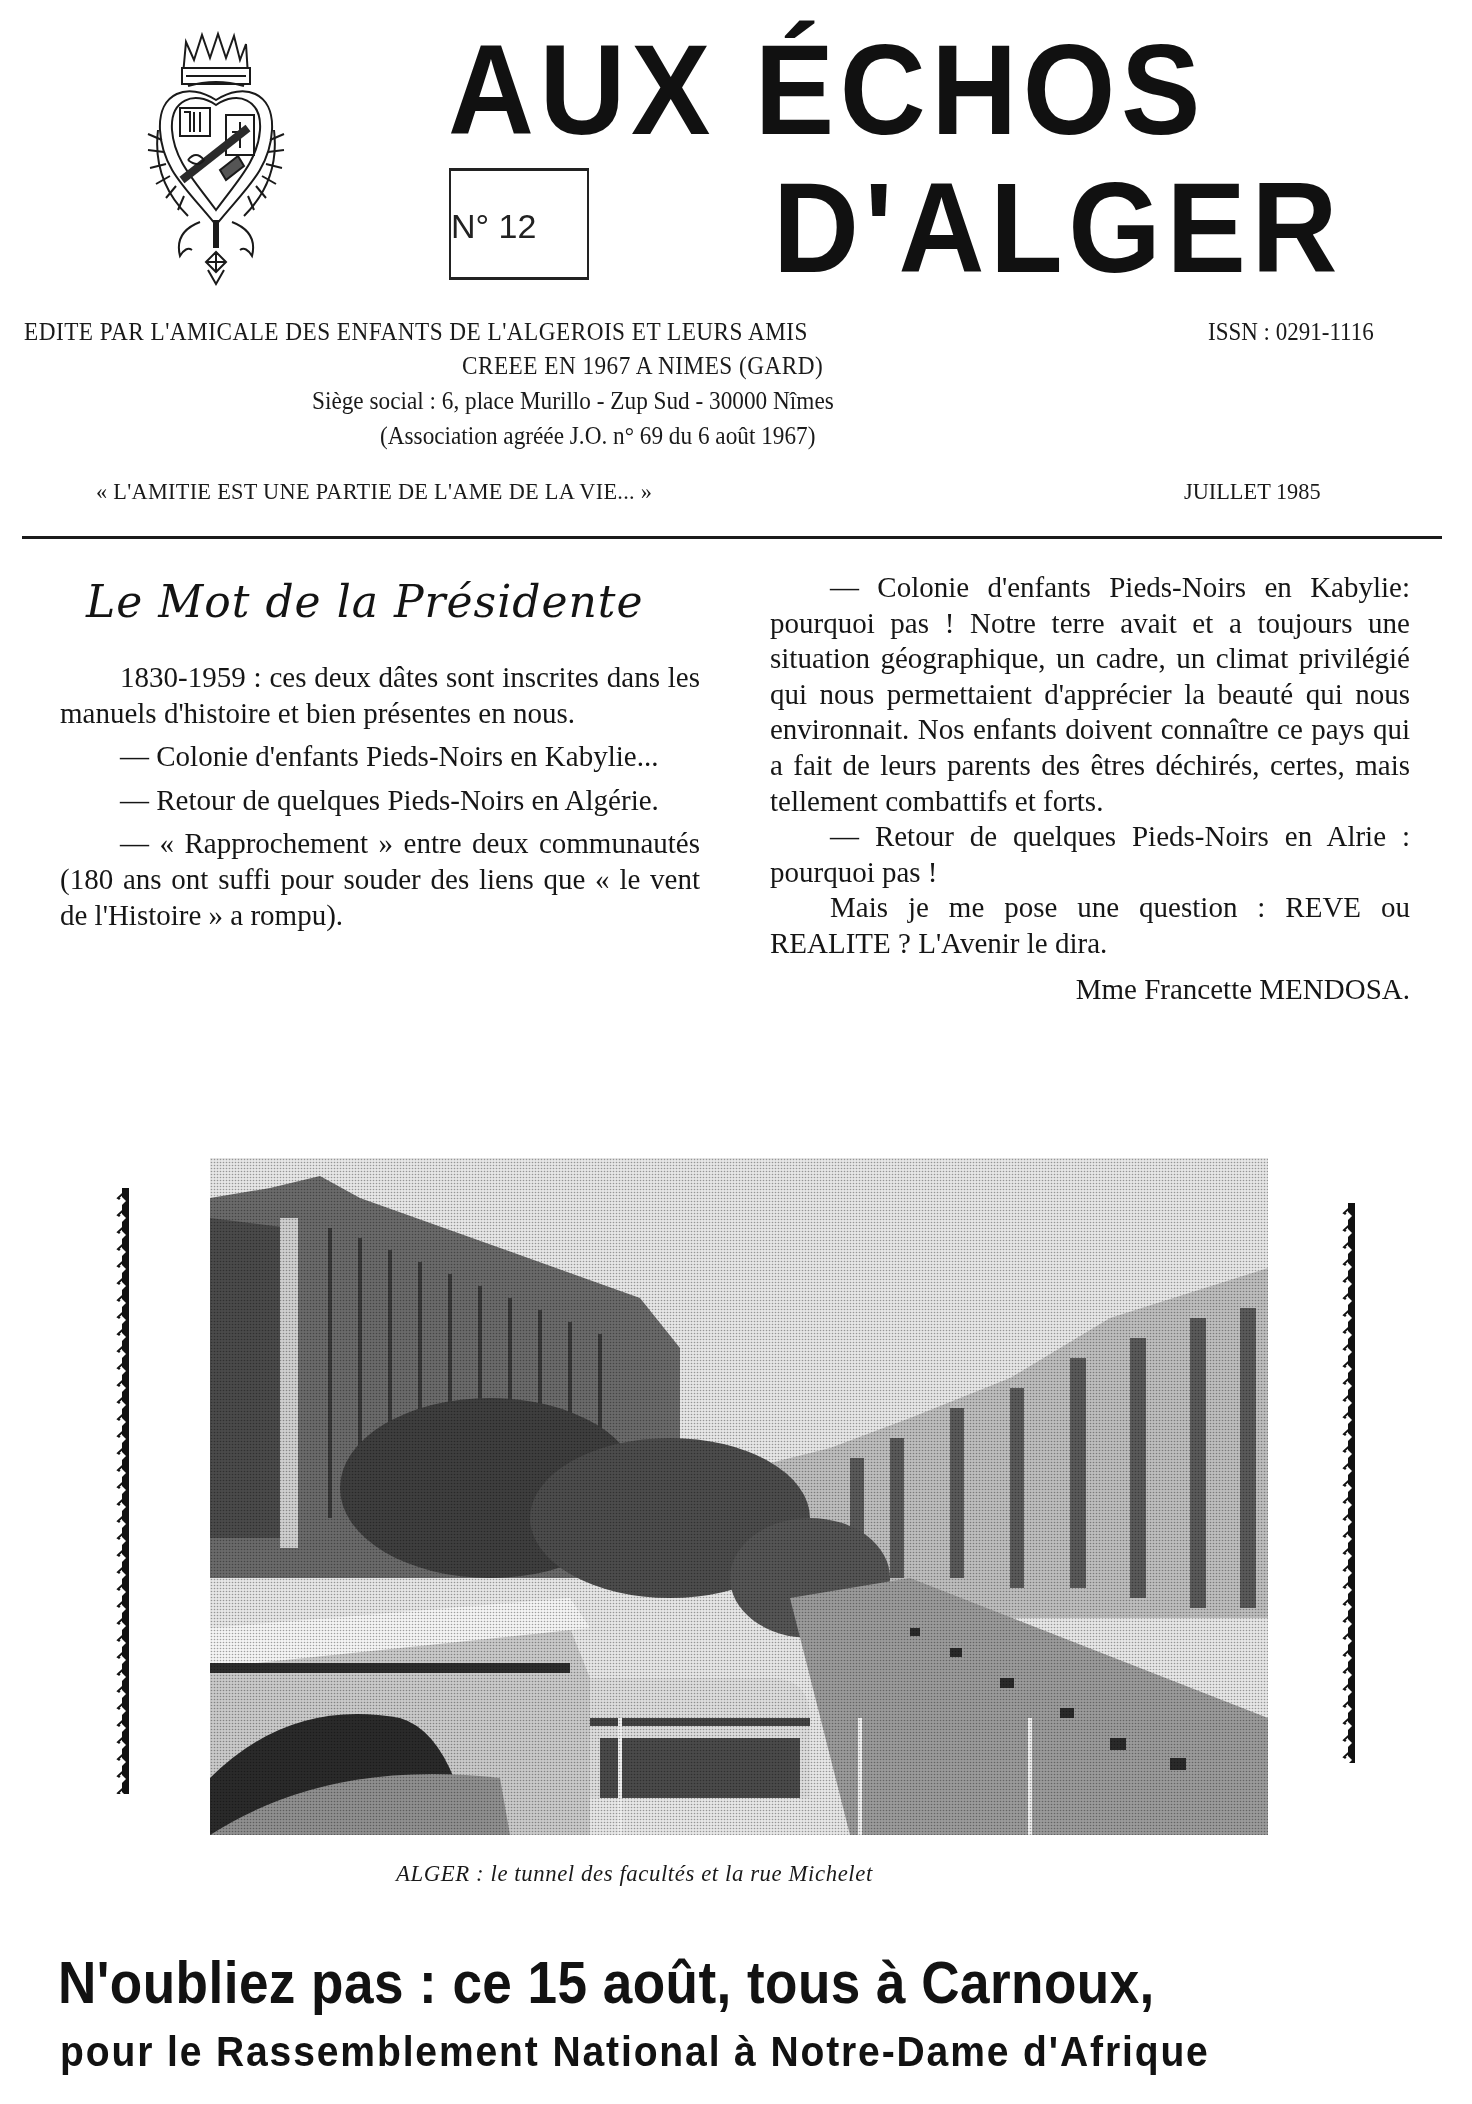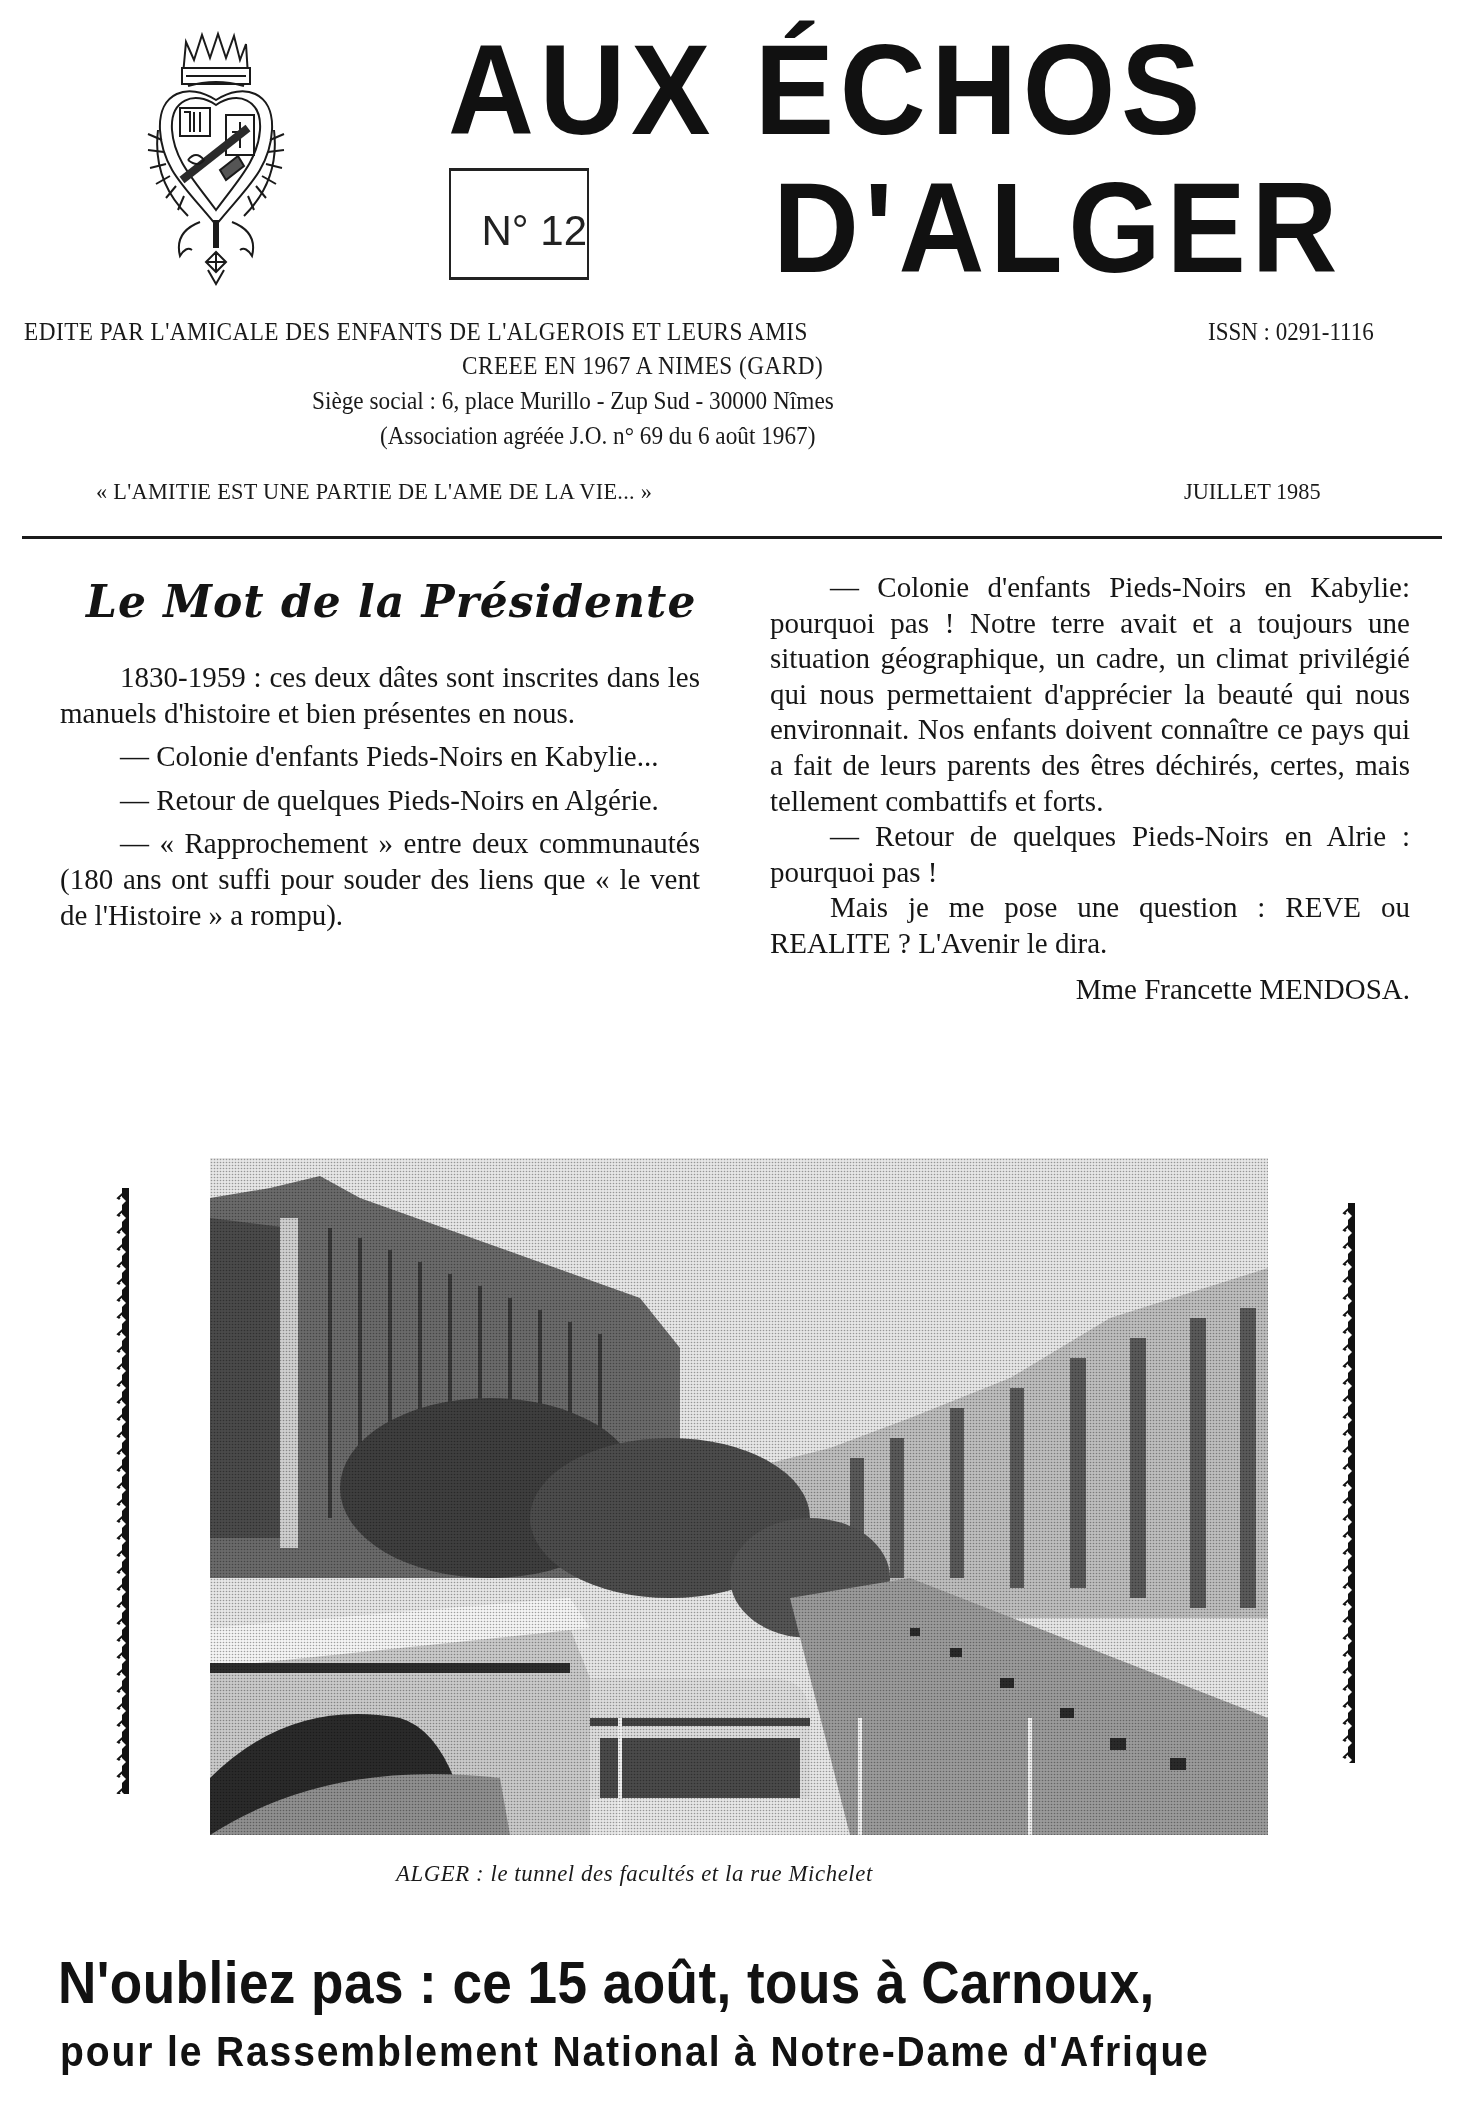--- a/index.html
+++ b/index.html
@@ -11,39 +11,39 @@
   
   .mast { position: absolute; font-family: "Liberation Sans", sans-serif; font-weight: 700; color: #111;
           letter-spacing: 4px; transform-origin: left top; white-space: nowrap; line-height: 1; }
   #mast-line1 { left: 448px; top: 26px; font-size: 128px; transform: scaleX(0.93); letter-spacing: 6px; }
   #mast-line2 { left: 773px; top: 164px; font-size: 128px; transform: scaleX(0.93); letter-spacing: 6px; }
 
   
   #issue-box { position: absolute; left: 449px; top: 168px; width: 140px; height: 112px;
                border-left: 2px solid #222; border-right: 2px solid #222;
                border-top: 3px solid #222; border-bottom: 3px solid #222; box-sizing: border-box; }
-  #issue-box span { position: absolute; left: 8px; right: 0; top: 36px; text-align: right;
-                    font-family: "Liberation Sans", sans-serif; font-size: 42px; color: #222; }
+  #issue-box span { position: absolute; left: 0; right: 0; top: 36px; text-align: left;
+                    font-family: "Liberation Sans", sans-serif; font-size: 34px; color: #222; }
 
   
   .info { position: absolute; font-family: "Liberation Serif", serif; color: #1a1a1a; white-space: nowrap;
           transform-origin: left top; }
   #edited-by { left: 24px; top: 318px; font-size: 25px; transform: scaleX(0.93); letter-spacing: 0.5px; }
   #issn { left: 1208px; top: 318px; font-size: 25px; transform: scaleX(0.92); }
   #founded { left: 462px; top: 352px; font-size: 25px; transform: scaleX(0.93); letter-spacing: 0.5px; }
   #address { left: 312px; top: 387px; font-size: 25px; transform: scaleX(0.93); }
   #approval { left: 380px; top: 422px; font-size: 25px; transform: scaleX(0.93); }
   #motto { left: 96px; top: 478px; font-size: 24px; transform: scaleX(0.93); letter-spacing: 0.3px; }
   #date { left: 1184px; top: 478px; font-size: 24px; transform: scaleX(0.93); }
 
   #rule { position: absolute; left: 22px; top: 536px; width: 1420px; height: 3px; background: #1b1b1b; }
 
   
   #article-title { position: absolute; left: 86px; top: 576px; font-family: "DejaVu Serif", serif;
-                   font-style: italic; font-weight: 700; font-size: 44px; letter-spacing: 1px; color: #141414;
+                   font-style: italic; font-weight: 400; font-size: 44px; letter-spacing: 1px; color: #141414;
                    white-space: nowrap; }
   .col { position: absolute; font-family: "Liberation Serif", serif; font-size: 29px; line-height: 35.6px;
          color: #161616; text-align: justify; }
   #col-left { left: 60px; top: 660px; width: 640px; }
   #col-right { left: 770px; top: 570px; width: 640px; }
   .col p { margin: 0; text-indent: 60px; hyphens: manual; }
   .col p.gap { margin-top: 8px; }
   #signature { text-align: right; text-indent: 0 !important; margin-top: 10px !important; }
 
   

